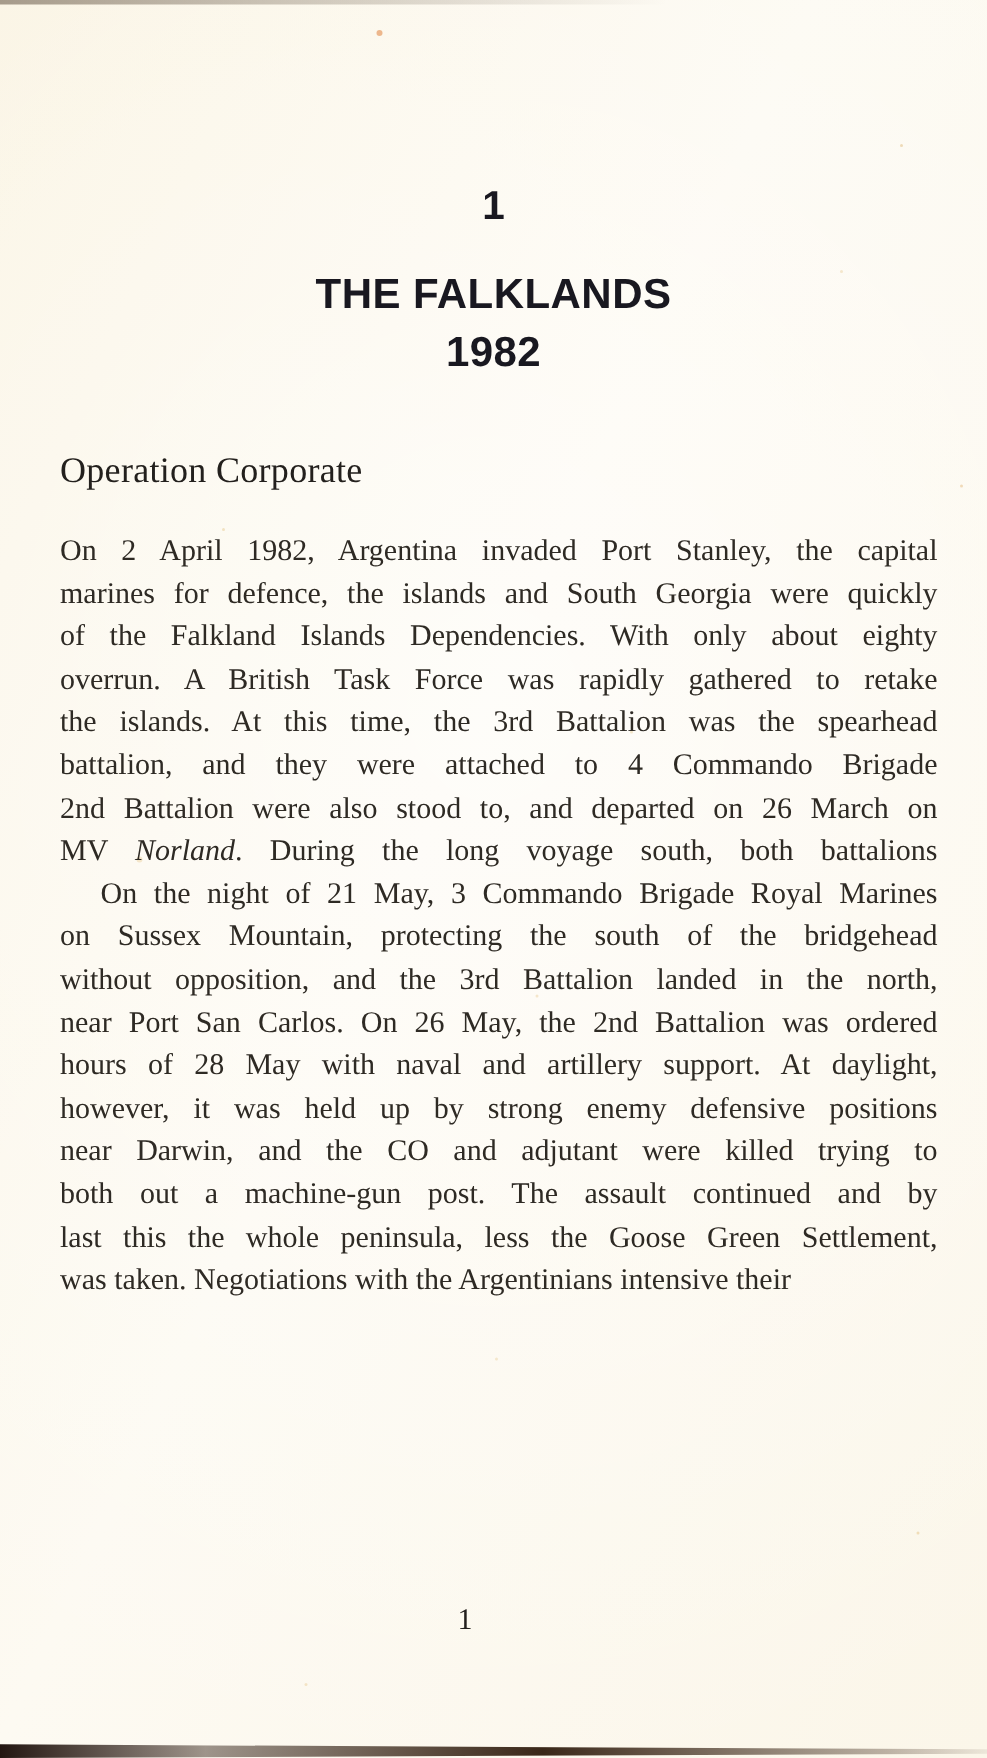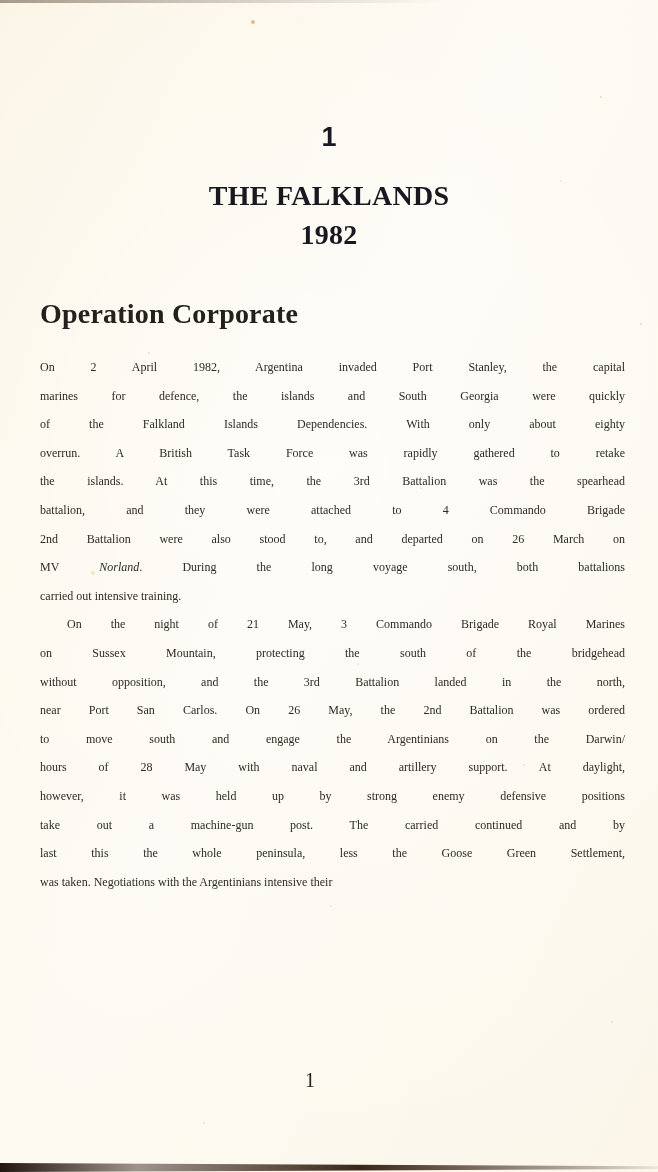--- a/index.html
+++ b/index.html
@@ -49,36 +49,36 @@
   .chapter-number {
     position: absolute; top: 122px; left: 0; width: 658px;
     text-align: center;
     font-family: "Liberation Sans", sans-serif;
     font-weight: bold; font-size: 27px; line-height: 30px;
     color: var(--heading-ink, #191820);
   }
   .chapter-title {
     position: absolute; top: 176px; left: 0; width: 658px;
     text-align: center;
-    font-family: Liberation Serif, serif;
+    font-family: Liberation Sans, sans-serif;
     font-weight: bold; font-size: 28px; line-height: 39px;
     letter-spacing: 0.3px;
     color: var(--heading-ink, #191820);
   }
   .section-heading {
     position: absolute; top: 297px; left: 40px;
     font-family: "Liberation Serif", serif;
-    font-weight: bold; font-size: 28px; line-height: 34px;
+    font-weight: normal; font-size: 24px; line-height: 34px;
     letter-spacing: 0.2px;
     color: #23201d;
   }
   
   .body-text {
     position: absolute; top: 353px; left: 40px; width: 585px;
-    font-size: 12px; line-height: 28.6px;
+    font-size: 20px; line-height: 28.6px;
     color: var(--body-ink, #2e2a24);
   }
   .para { margin: 0; }
   .line {
     text-align: justify;
     text-align-last: justify;
     height: 28.6px; overflow: hidden;
   }
   .line.para-last { text-align-last: left; }
   .line.indent { text-indent: 27px; }
@@ -109,31 +109,30 @@
   <div class="body-text">
       <div class="para">
         <div class="line">On 2 April 1982, Argentina invaded Port Stanley, the capital</div>
         <div class="line">marines for defence, the islands and South Georgia were quickly</div>
         <div class="line">of the Falkland Islands Dependencies. With only about eighty</div>
         <div class="line">overrun. A British Task Force was rapidly gathered to retake</div>
         <div class="line">the islands. At this time, the 3rd Battalion was the spearhead</div>
         <div class="line">battalion, and they were attached to 4 Commando Brigade</div>
         <div class="line">2nd Battalion were also stood to, and departed on 26 March on</div>
         <div class="line">MV <i>Norland</i>. During the long voyage south, both battalions</div>
-        <div class="line para-last">carried out intensive training.</div>
       </div>
       <div class="para">
         <div class="line indent">On the night of 21 May, 3 Commando Brigade Royal Marines</div>
         <div class="line">on Sussex Mountain, protecting the south of the bridgehead</div>
         <div class="line">without opposition, and the 3rd Battalion landed in the north,</div>
         <div class="line">near Port San Carlos. On 26 May, the 2nd Battalion was ordered</div>
-        <div class="line">to move south and engage the Argentinians on the Darwin/</div>
         <div class="line">hours of 28 May with naval and artillery support. At daylight,</div>
         <div class="line">however, it was held up by strong enemy defensive positions</div>
-        <div class="line">take out a machine-gun post. The carried continued and by</div>
+        <div class="line">near Darwin, and the CO and adjutant were killed trying to</div>
+        <div class="line">both out a machine-gun post. The assault continued and by</div>
         <div class="line">last this the whole peninsula, less the Goose Green Settlement,</div>
         <div class="line para-last">was taken. Negotiations with the Argentinians intensive their</div>
       </div>
     </div>
 
   <div class="page-number">1</div>
 
   <div class="edge-bottom"></div>
 </div>
 

